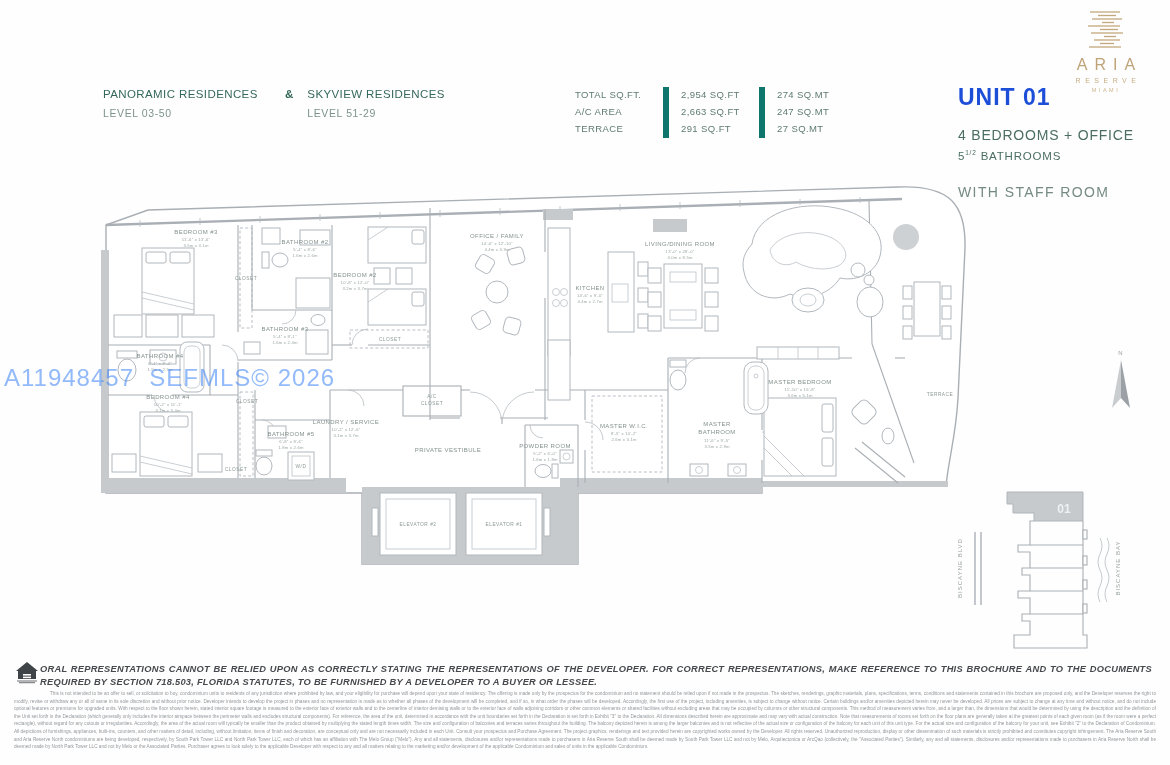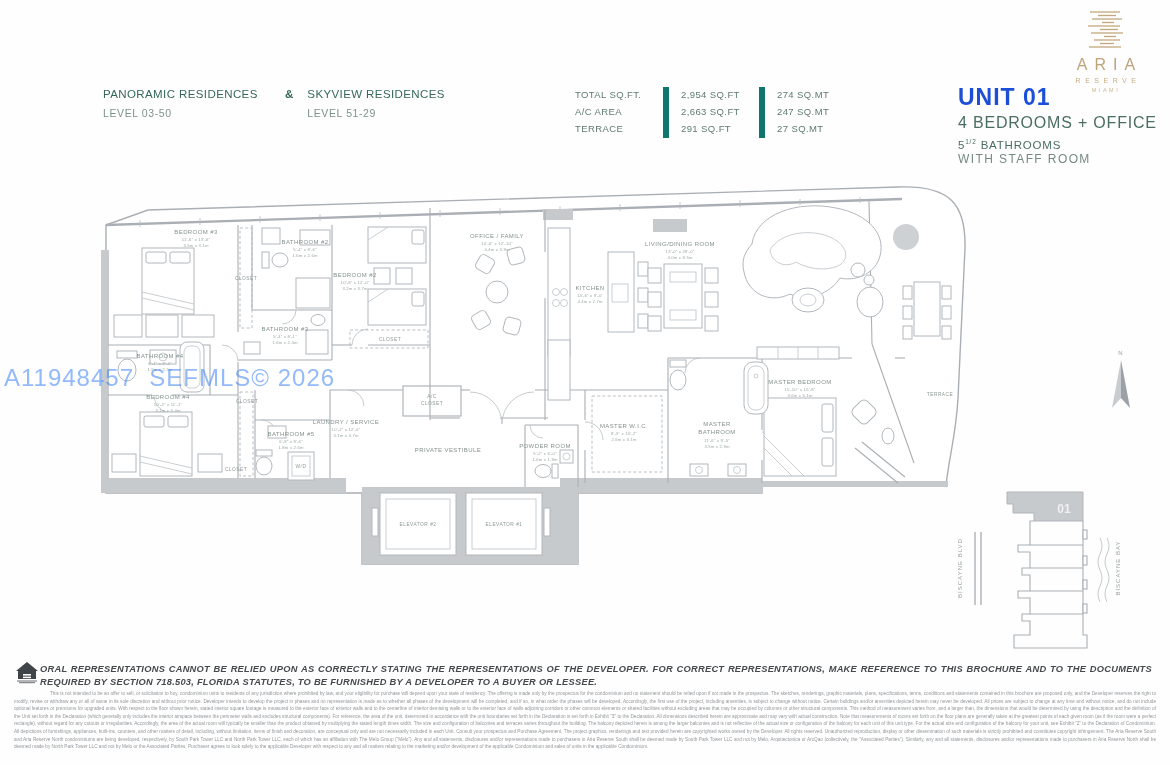--- a/index.html
+++ b/index.html
@@ -18,24 +18,24 @@
   .area-table .c2,.area-table .c3{border-left:6px solid #0f766e;padding-left:12px;}
   .area-table .c1{padding-top:2px;}.area-table .c2,.area-table .c3{padding-top:2px;}
   
   .brand{position:absolute;left:1064px;top:10px;width:84px;text-align:center;color:#bfa379;}
   .brand .nm{font-size:16px;letter-spacing:7px;margin-top:2px;padding-left:7px;}
   .brand .rs{font-size:7px;letter-spacing:4.5px;margin-top:3px;padding-left:4px;color:#c6ad82;}
   .brand .mi{font-size:5.5px;letter-spacing:2.5px;margin-top:3px;color:#cdb68e;}
   
   .unit{position:absolute;left:958px;top:84px;}
   .unit .u{font-size:23px;font-weight:bold;color:#1d4ed8;letter-spacing:1px;}
-  .unit .l1{font-size:16px;color:#4b6e63;letter-spacing:.8px;margin-top:3px;}
+  .unit .l1{font-size:14px;color:#4b6e63;letter-spacing:.8px;margin-top:16px;}
   .unit .l2{font-size:11.5px;color:#4b6e63;letter-spacing:.8px;margin-top:6px;}
   .unit .l2 sup{font-size:6.5px;}
-  .unit .l3{font-size:12px;color:#748a82;letter-spacing:1.4px;margin-top:1px;}
+  .unit .l3{font-size:14px;color:#748a82;letter-spacing:1.4px;margin-top:22px;}
   
   .wm{position:absolute;left:4px;top:364px;font-size:24px;color:#3b82f6;opacity:.55;
       letter-spacing:1px;white-space:pre;z-index:5;}
   
   svg.plan{position:absolute;left:0;top:0;z-index:1;}
   .wall{stroke:#a9afb4;stroke-width:1.1;fill:none;}
   .wallb{stroke:#a9afb4;stroke-width:2.4;fill:none;}
   .thin{stroke:#b6bcc1;stroke-width:.8;fill:none;}
   .furn{stroke:#b2b8be;stroke-width:1;fill:#ffffff;}
   .furnl{stroke:#bcc2c7;stroke-width:.8;fill:none;}

